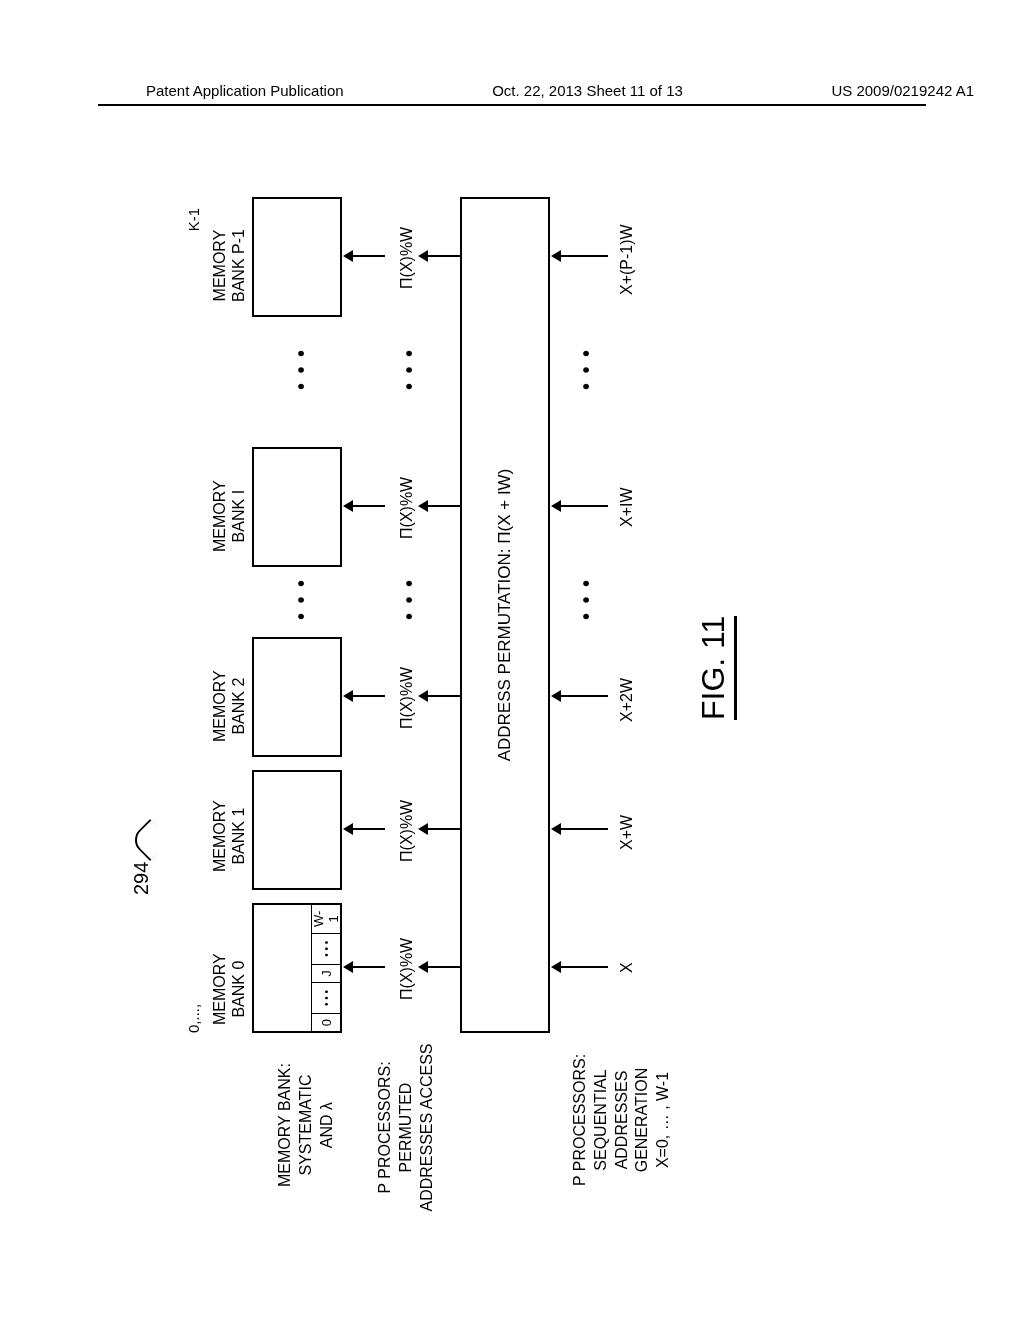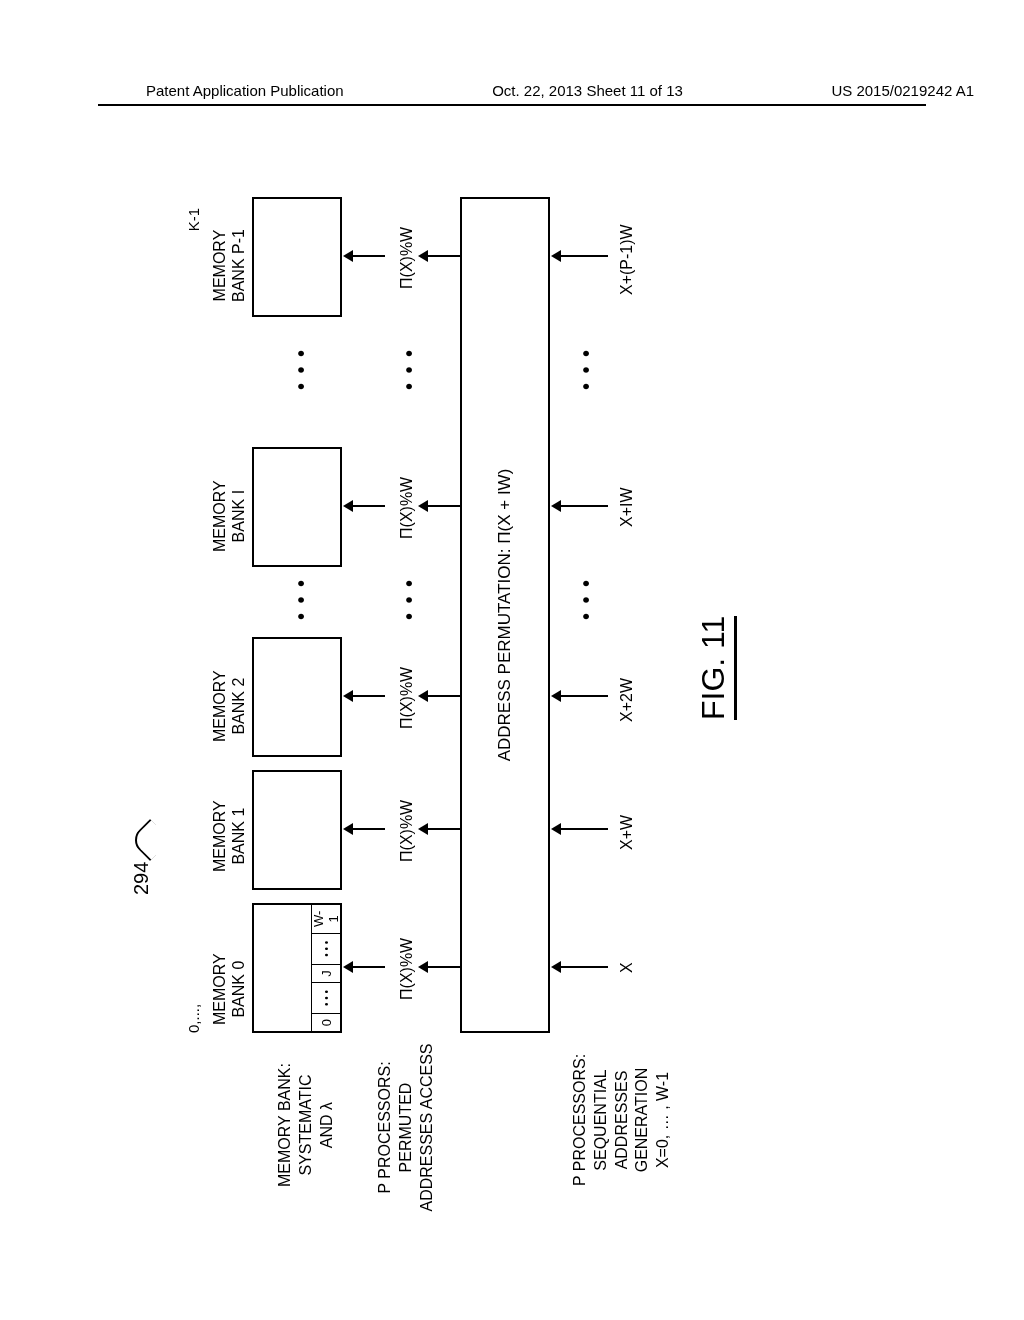--- a/index.html
+++ b/index.html
@@ -158,21 +158,21 @@
       border-bottom: 3px solid black;
       padding-bottom: 2px;
     }
   </style>
 </head>
 <body>
 
 <div class="header">
   <span>Patent Application Publication</span>
   <span>Oct. 22, 2013  Sheet 11 of 13</span>
-  <span>US 2015/0219242 A1</span>
+  <span>US 2009/0219242 A1</span>
 </div>
 <div class="header-line"></div>
 
 <div class="diagram-container">
   <div class="diagram-inner">
 
     <div class="callout-294">294</div>
     <div class="callout-curve"></div>
 
     <div class="top-labels" style="left:187px;">0,...,</div>

